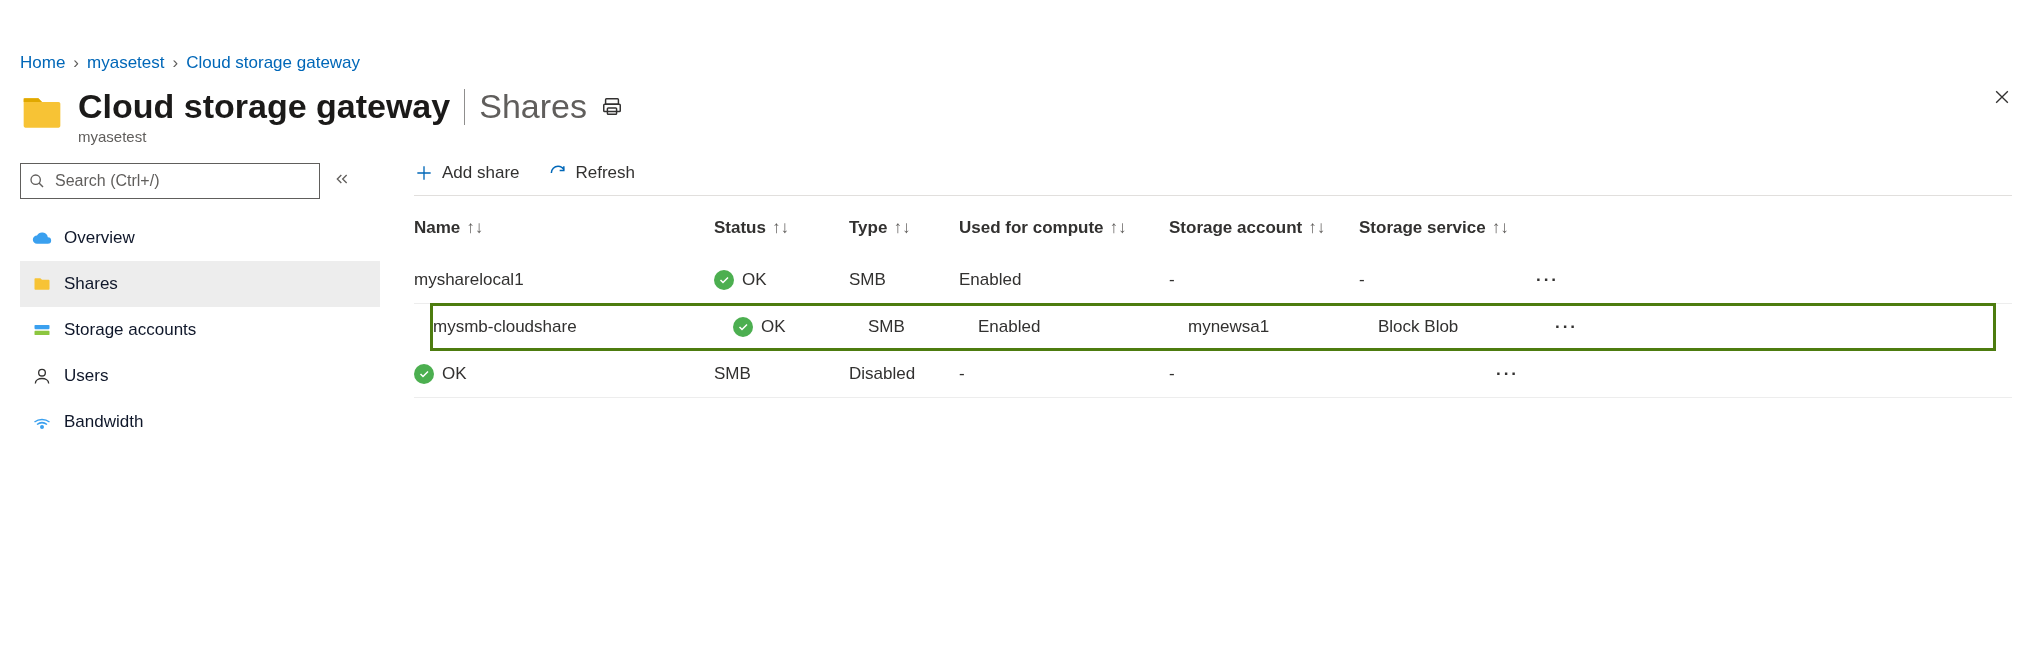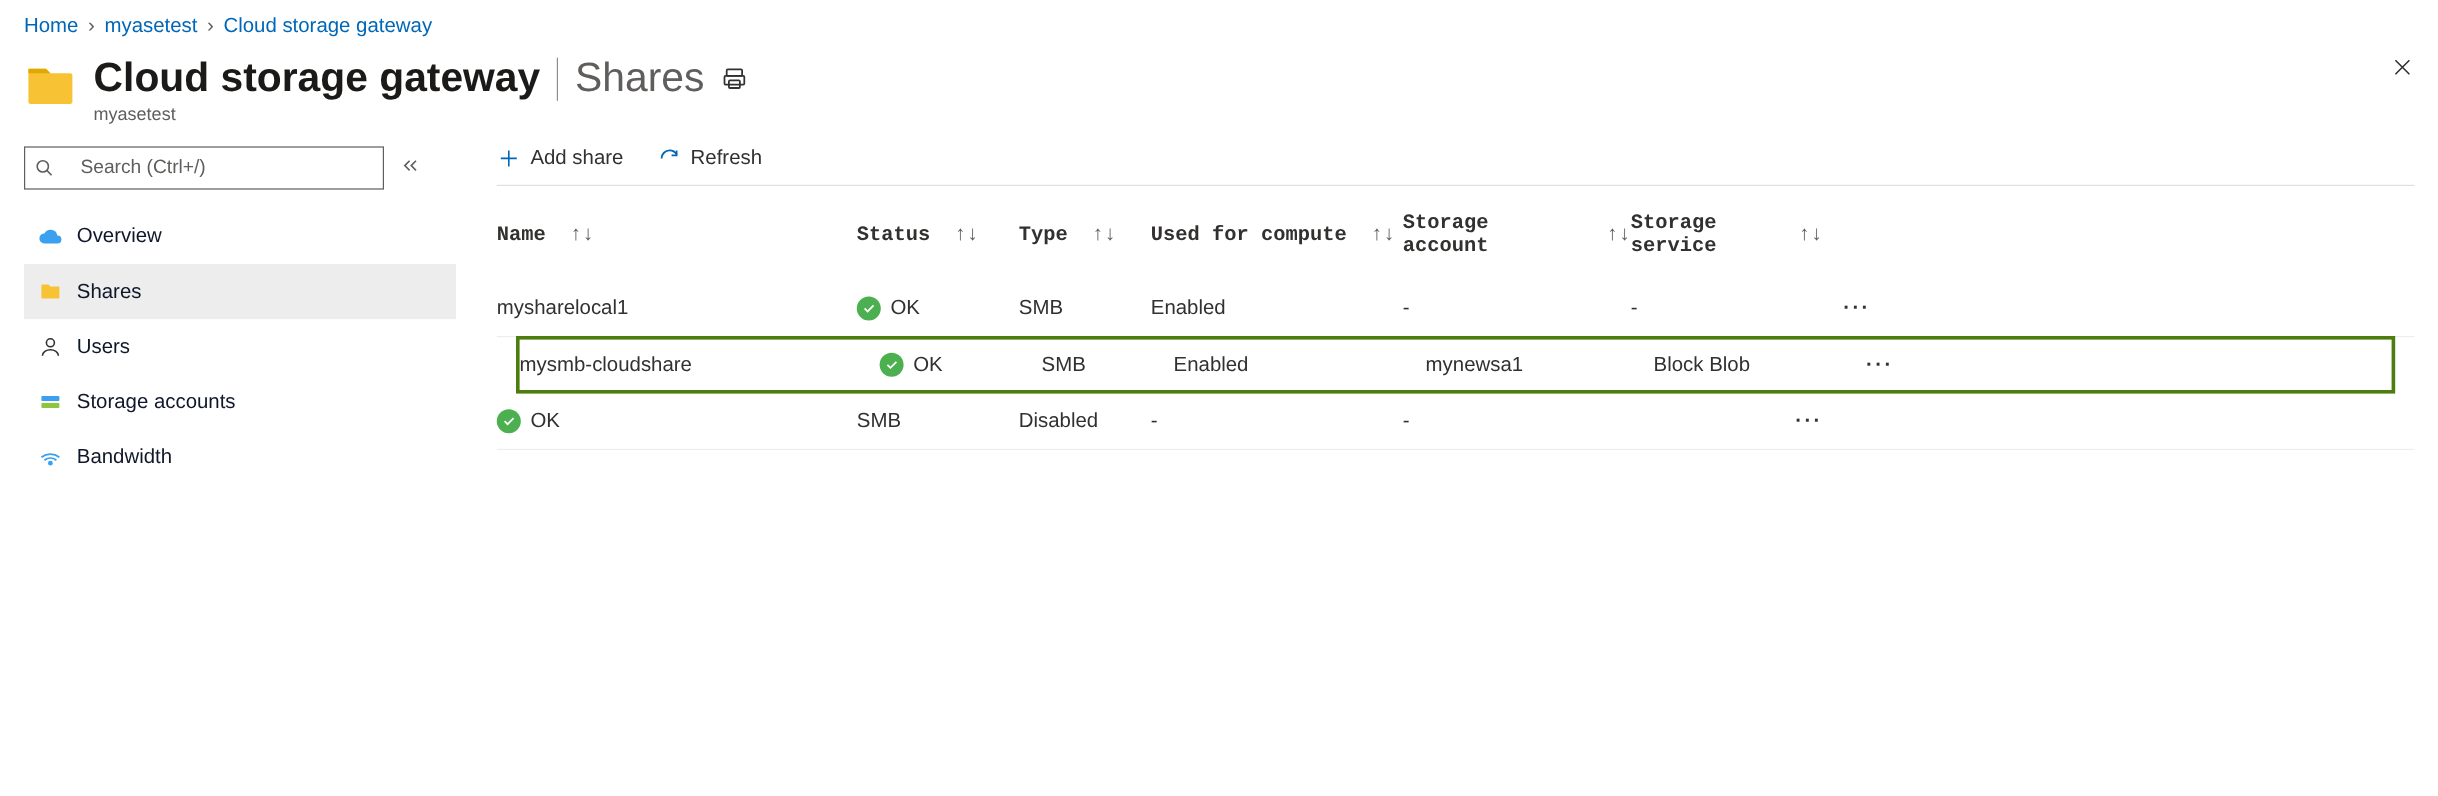--- a/index.html
+++ b/index.html
@@ -15,20 +15,21 @@
     padding: 12px 20px 40px 20px;
   }
 
   
   .breadcrumb {
     display: flex;
     align-items: center;
     gap: 8px;
     margin-bottom: 14px;
     font-size: 17px;
+    margin-top: 41px;
   }
   .breadcrumb a { color: #0067b8; text-decoration: none; }
   .breadcrumb .chev { color: #605e5c; }
 
   
   .header-row {
     display: flex;
     align-items: flex-start;
   }
   .header-left {
@@ -86,21 +87,21 @@
     gap: 14px;
     margin-bottom: 16px;
   }
   .search-box {
     display:flex;
     align-items:center;
     border:1px solid #605e5c;
     width: 300px;
     height: 36px;
     padding: 0 8px;
-    gap: 20px;
+    gap: 8px;
   }
   .search-box input {
     border: none; outline: none; flex:1; font-size:16px;
     color:#323130;
     background:transparent;
   }
   .search-box input::placeholder { color:#605e5c; }
   .collapse-btn { color:#605e5c; cursor:pointer; }
 
   .nav-item {
@@ -140,24 +141,23 @@
 
   
   .grid { width:100%; }
   .grid-header {
     display:grid;
     grid-template-columns: 300px 135px 110px 210px 190px 160px 40px;
     align-items:center;
     padding: 12px 0 18px 0;
   }
   .col-head {
-    display:flex; align-items:center; gap:20px;
+    display:flex; align-items:center; gap:6px;
     font-weight:600;
     font-size:17px;
-    font-family:Liberation Mono, monospace;
   }
   .sort-icon { color:#605e5c; }
   .grid-row {
     display:grid;
     grid-template-columns: 300px 135px 110px 210px 190px 160px 40px;
     align-items:center;
     height: 48px;
     border-bottom:1px solid #ededed;
     font-size:17px;
   }
@@ -244,36 +244,36 @@
         <span class="nav-icon">
           <svg width="20" height="20" viewBox="0 0 24 24">
               <path fill="#f7c335" d="M3 6c0-.6.4-1 1-1h6l2 2h8c.6 0 1 .4 1 1v10c0 .6-.4 1-1 1H4c-.6 0-1-.4-1-1V6z"></path>
             </svg>
         </span>
         <span>Shares</span>
       </div>
 
       <div class="nav-item">
         <span class="nav-icon">
+          <svg width="20" height="20" viewBox="0 0 24 24">
+              <rect x="3" y="6" width="18" height="5" rx="1" fill="#3aa0ef"></rect>
+              <rect x="3" y="13" width="18" height="5" rx="1" fill="#8cc63f"></rect>
+            </svg>
+        </span>
+        <span>Storage accounts</span>
+      </div>
+
+      <div class="nav-item">
+        <span class="nav-icon">
           <svg width="20" height="20" viewBox="0 0 24 24" fill="none" stroke="#323130" stroke-width="1.6">
               <circle cx="12" cy="8" r="4"></circle>
               <path d="M4 21c0-4 4-6 8-6s8 2 8 6"></path>
             </svg>
         </span>
         <span>Users</span>
-      </div>
-
-      <div class="nav-item">
-        <span class="nav-icon">
-          <svg width="20" height="20" viewBox="0 0 24 24">
-              <rect x="3" y="6" width="18" height="5" rx="1" fill="#3aa0ef"></rect>
-              <rect x="3" y="13" width="18" height="5" rx="1" fill="#8cc63f"></rect>
-            </svg>
-        </span>
-        <span>Storage accounts</span>
       </div>
 
       <div class="nav-item">
         <span class="nav-icon">
           <svg width="20" height="20" viewBox="0 0 24 24" fill="none" stroke="#3aa0ef" stroke-width="1.8">
               <path d="M3 12a15 15 0 0118 0"></path>
               <path d="M6 15a10 10 0 0112 0"></path>
               <circle cx="12" cy="18" r="1.5" fill="#3aa0ef"></circle>
             </svg>
         </span>

